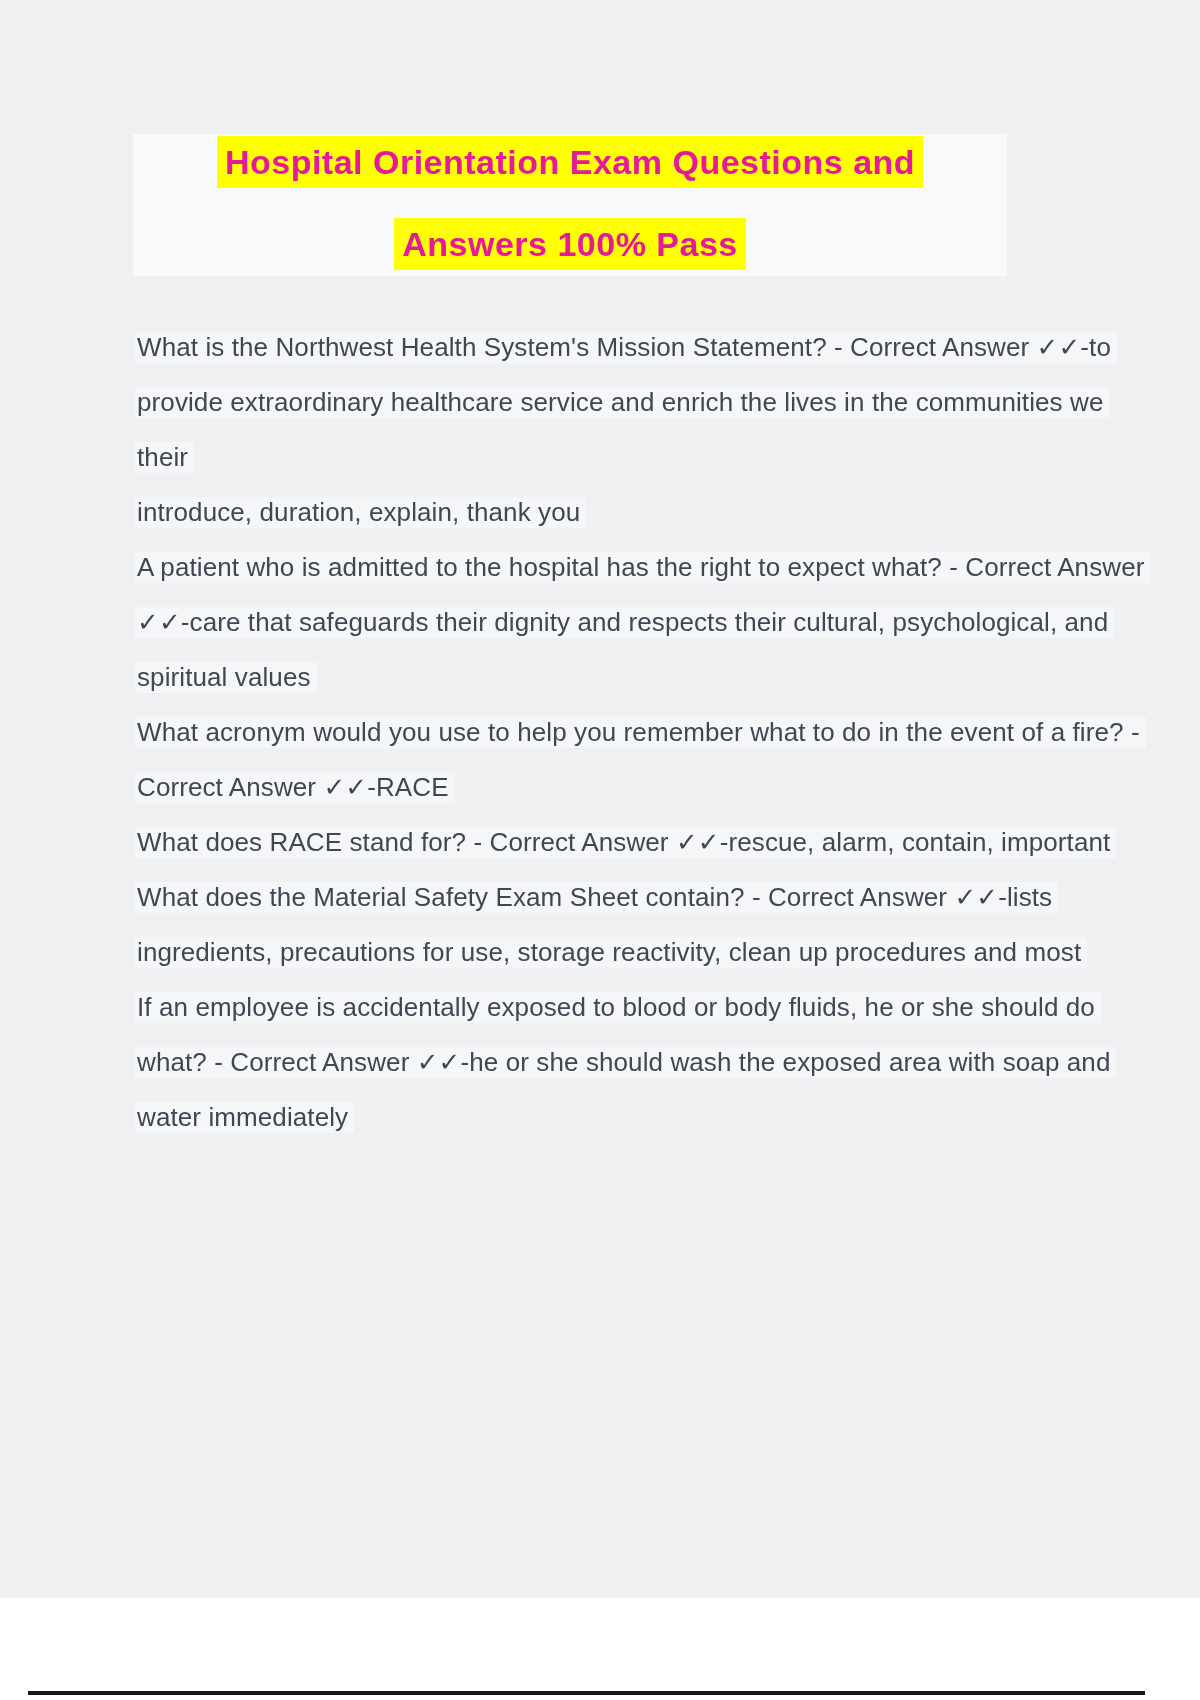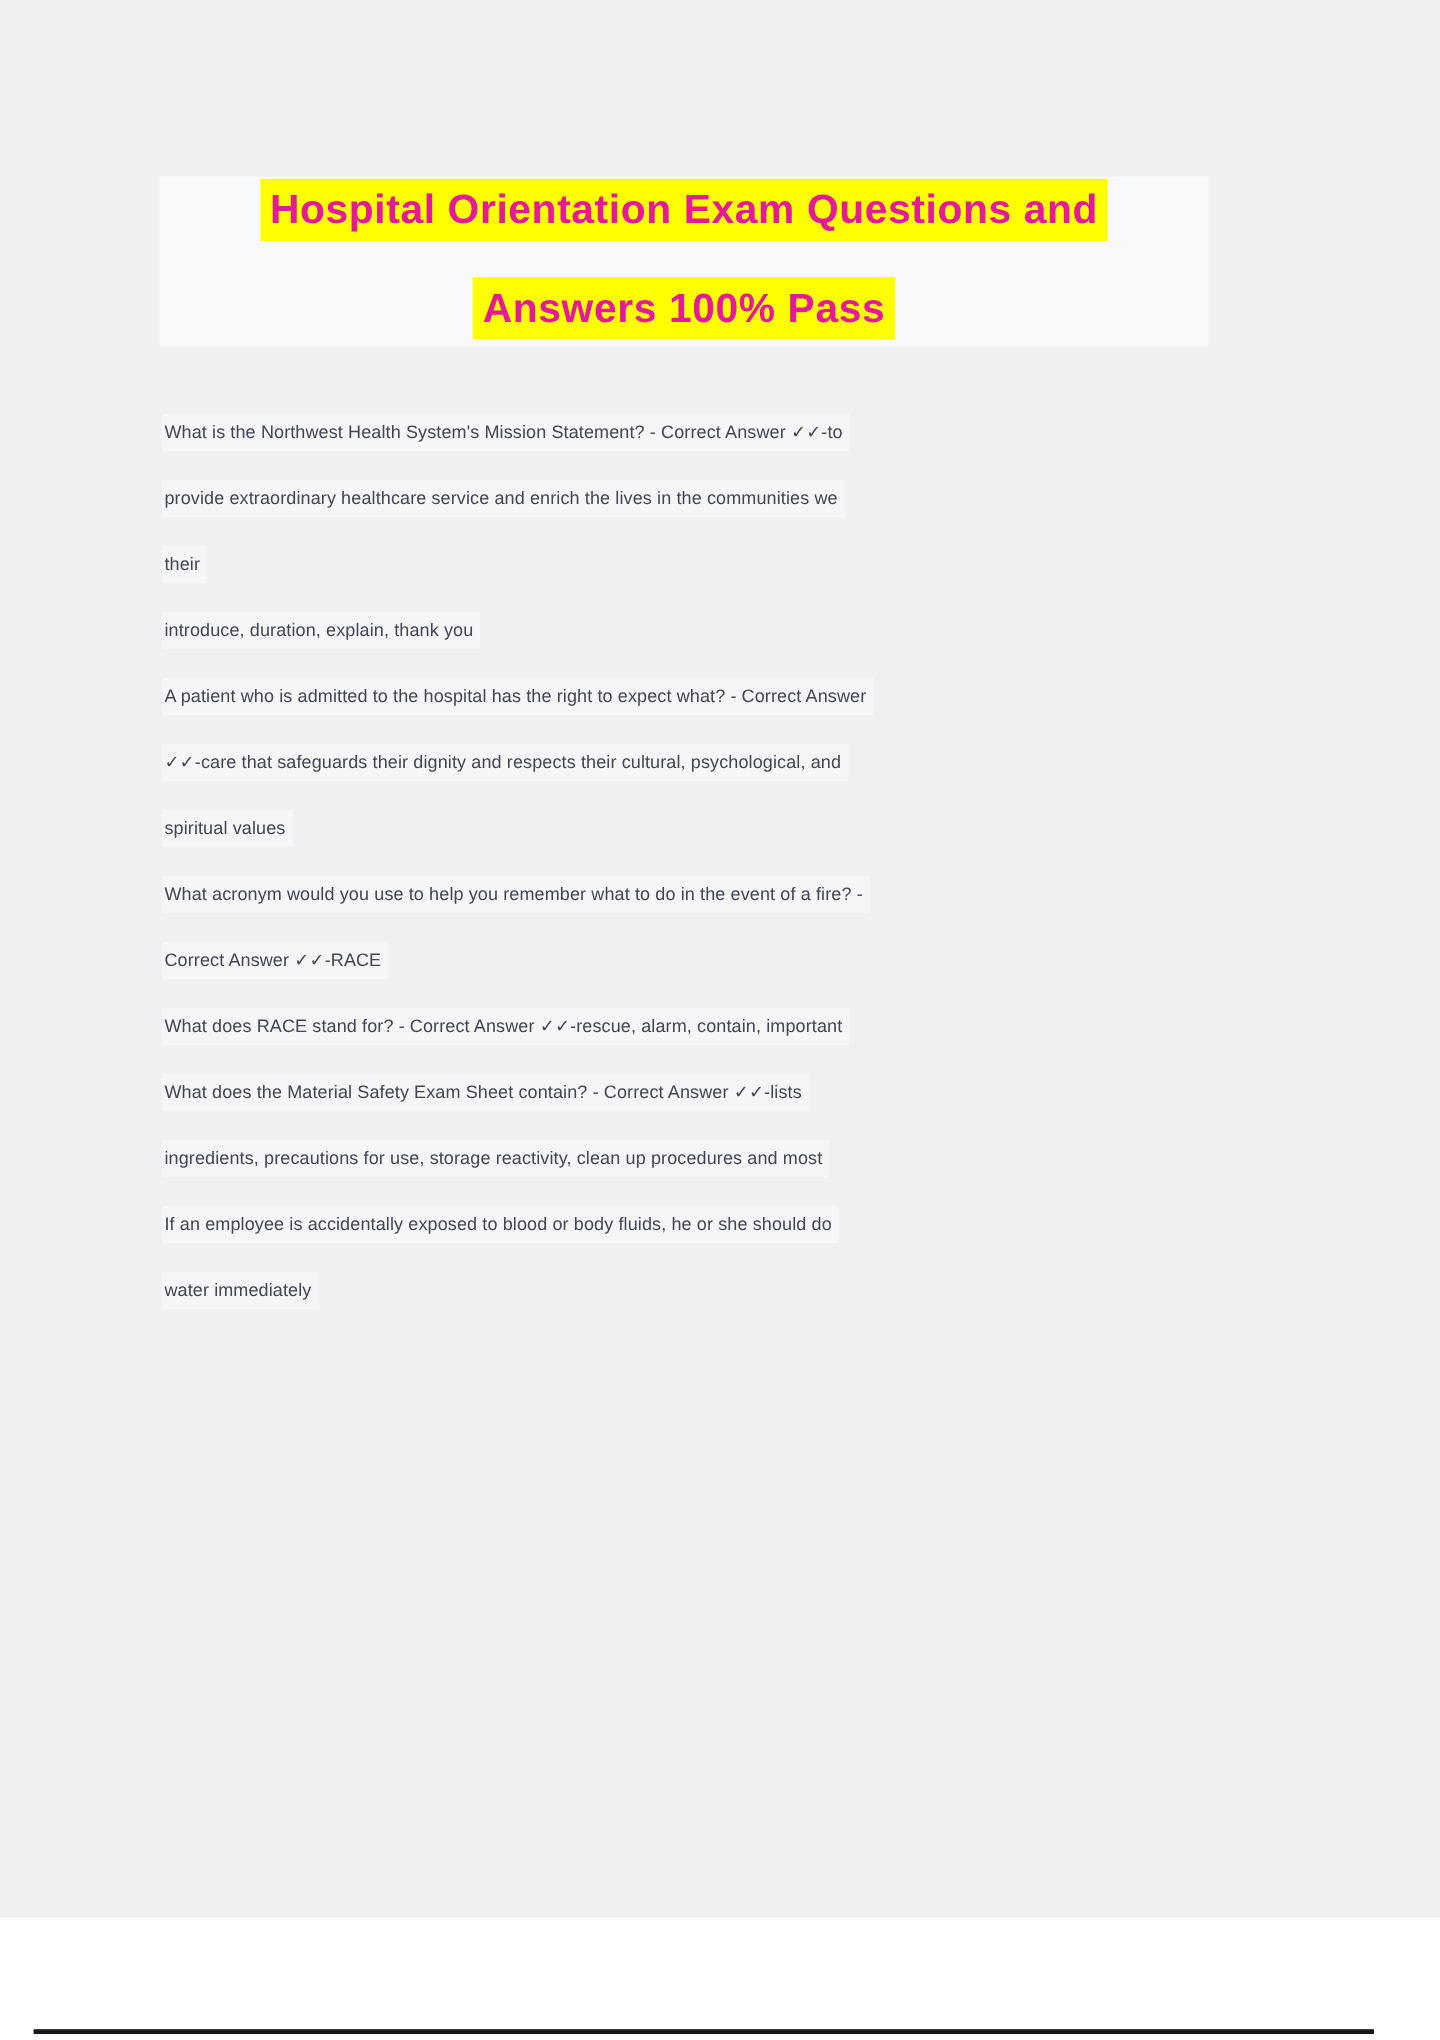--- a/index.html
+++ b/index.html
@@ -2,42 +2,42 @@
 <html><head>
 <meta charset="utf-8">
 <style>
   html,body{margin:0;padding:0;}
   body{
     width:1200px;height:1700px;position:relative;
     background:#eef0f2;
     font-family:"Liberation Sans","DejaVu Sans",sans-serif;
     overflow:hidden;
   }
-  .page-sheet{position:absolute;top:14px;left:0;width:1068px;height:1598px;background:#eef0f2;}
+  .page-sheet{position:absolute;top:1px;left:0;width:1068px;height:1598px;background:#eef0f2;}
   .title-panel{
     position:absolute;top:133px;left:133px;width:874px;height:142px;
     background:#f8f9fb;text-align:center;
   }
   .title-line{margin:0;line-height:0;}
   .title-line + .title-line{margin-top:0;}
   .title-hl{
     display:inline-block;
     background:#ffff00;color:#e4199b;
     font-size:34px;font-weight:bold;
     line-height:48px;padding:2px 8px;
     letter-spacing:0.5px;
   }
   .title-line.first{margin-top:2px;}
   .title-line.second{margin-top:30px;}
   .doc-body{position:absolute;top:331px;left:135px;width:960px;}
   .doc-line{height:31px;margin-bottom:24px;white-space:nowrap;}
   .line-hl{
     display:inline-block;
     background:#f5f6f8;color:#414652;
-    font-size:15px;line-height:31px;
+    font-size:26px;line-height:31px;
     padding:0 6px 0 2px;
     letter-spacing:0.1px;
   }
   .footer-strip{position:absolute;top:1598px;left:0;width:1200px;height:102px;background:#ffffff;}
   .bottom-rule{position:absolute;top:1691px;left:28px;width:1117px;height:4px;background:#16181b;}
 </style>
 </head>
 <body>
 
 <div class="page-sheet">
@@ -54,19 +54,20 @@
     <div class="doc-line"><span class="line-hl">introduce, duration, explain, thank you</span></div>
     <div class="doc-line"><span class="line-hl">A patient who is admitted to the hospital has the right to expect what? - Correct Answer</span></div>
     <div class="doc-line"><span class="line-hl">✓✓-care that safeguards their dignity and respects their cultural, psychological, and</span></div>
     <div class="doc-line"><span class="line-hl">spiritual values</span></div>
     <div class="doc-line"><span class="line-hl">What acronym would you use to help you remember what to do in the event of a fire? -</span></div>
     <div class="doc-line"><span class="line-hl">Correct Answer ✓✓-RACE</span></div>
     <div class="doc-line"><span class="line-hl">What does RACE stand for? - Correct Answer ✓✓-rescue, alarm, contain, important</span></div>
     <div class="doc-line"><span class="line-hl">What does the Material Safety Exam Sheet contain? - Correct Answer ✓✓-lists</span></div>
     <div class="doc-line"><span class="line-hl">ingredients, precautions for use, storage reactivity, clean up procedures and most</span></div>
     <div class="doc-line"><span class="line-hl">If an employee is accidentally exposed to blood or body fluids, he or she should do</span></div>
+    <div class="doc-line"><span class="line-hl">what? - Correct Answer ✓✓-he or she should wash the exposed area with soap and</span></div>
     <div class="doc-line"><span class="line-hl">water immediately</span></div>
   </div>
 
 </div>
 
 <div class="footer-strip"></div>
 <div class="bottom-rule"></div>
 
 </body></html>

